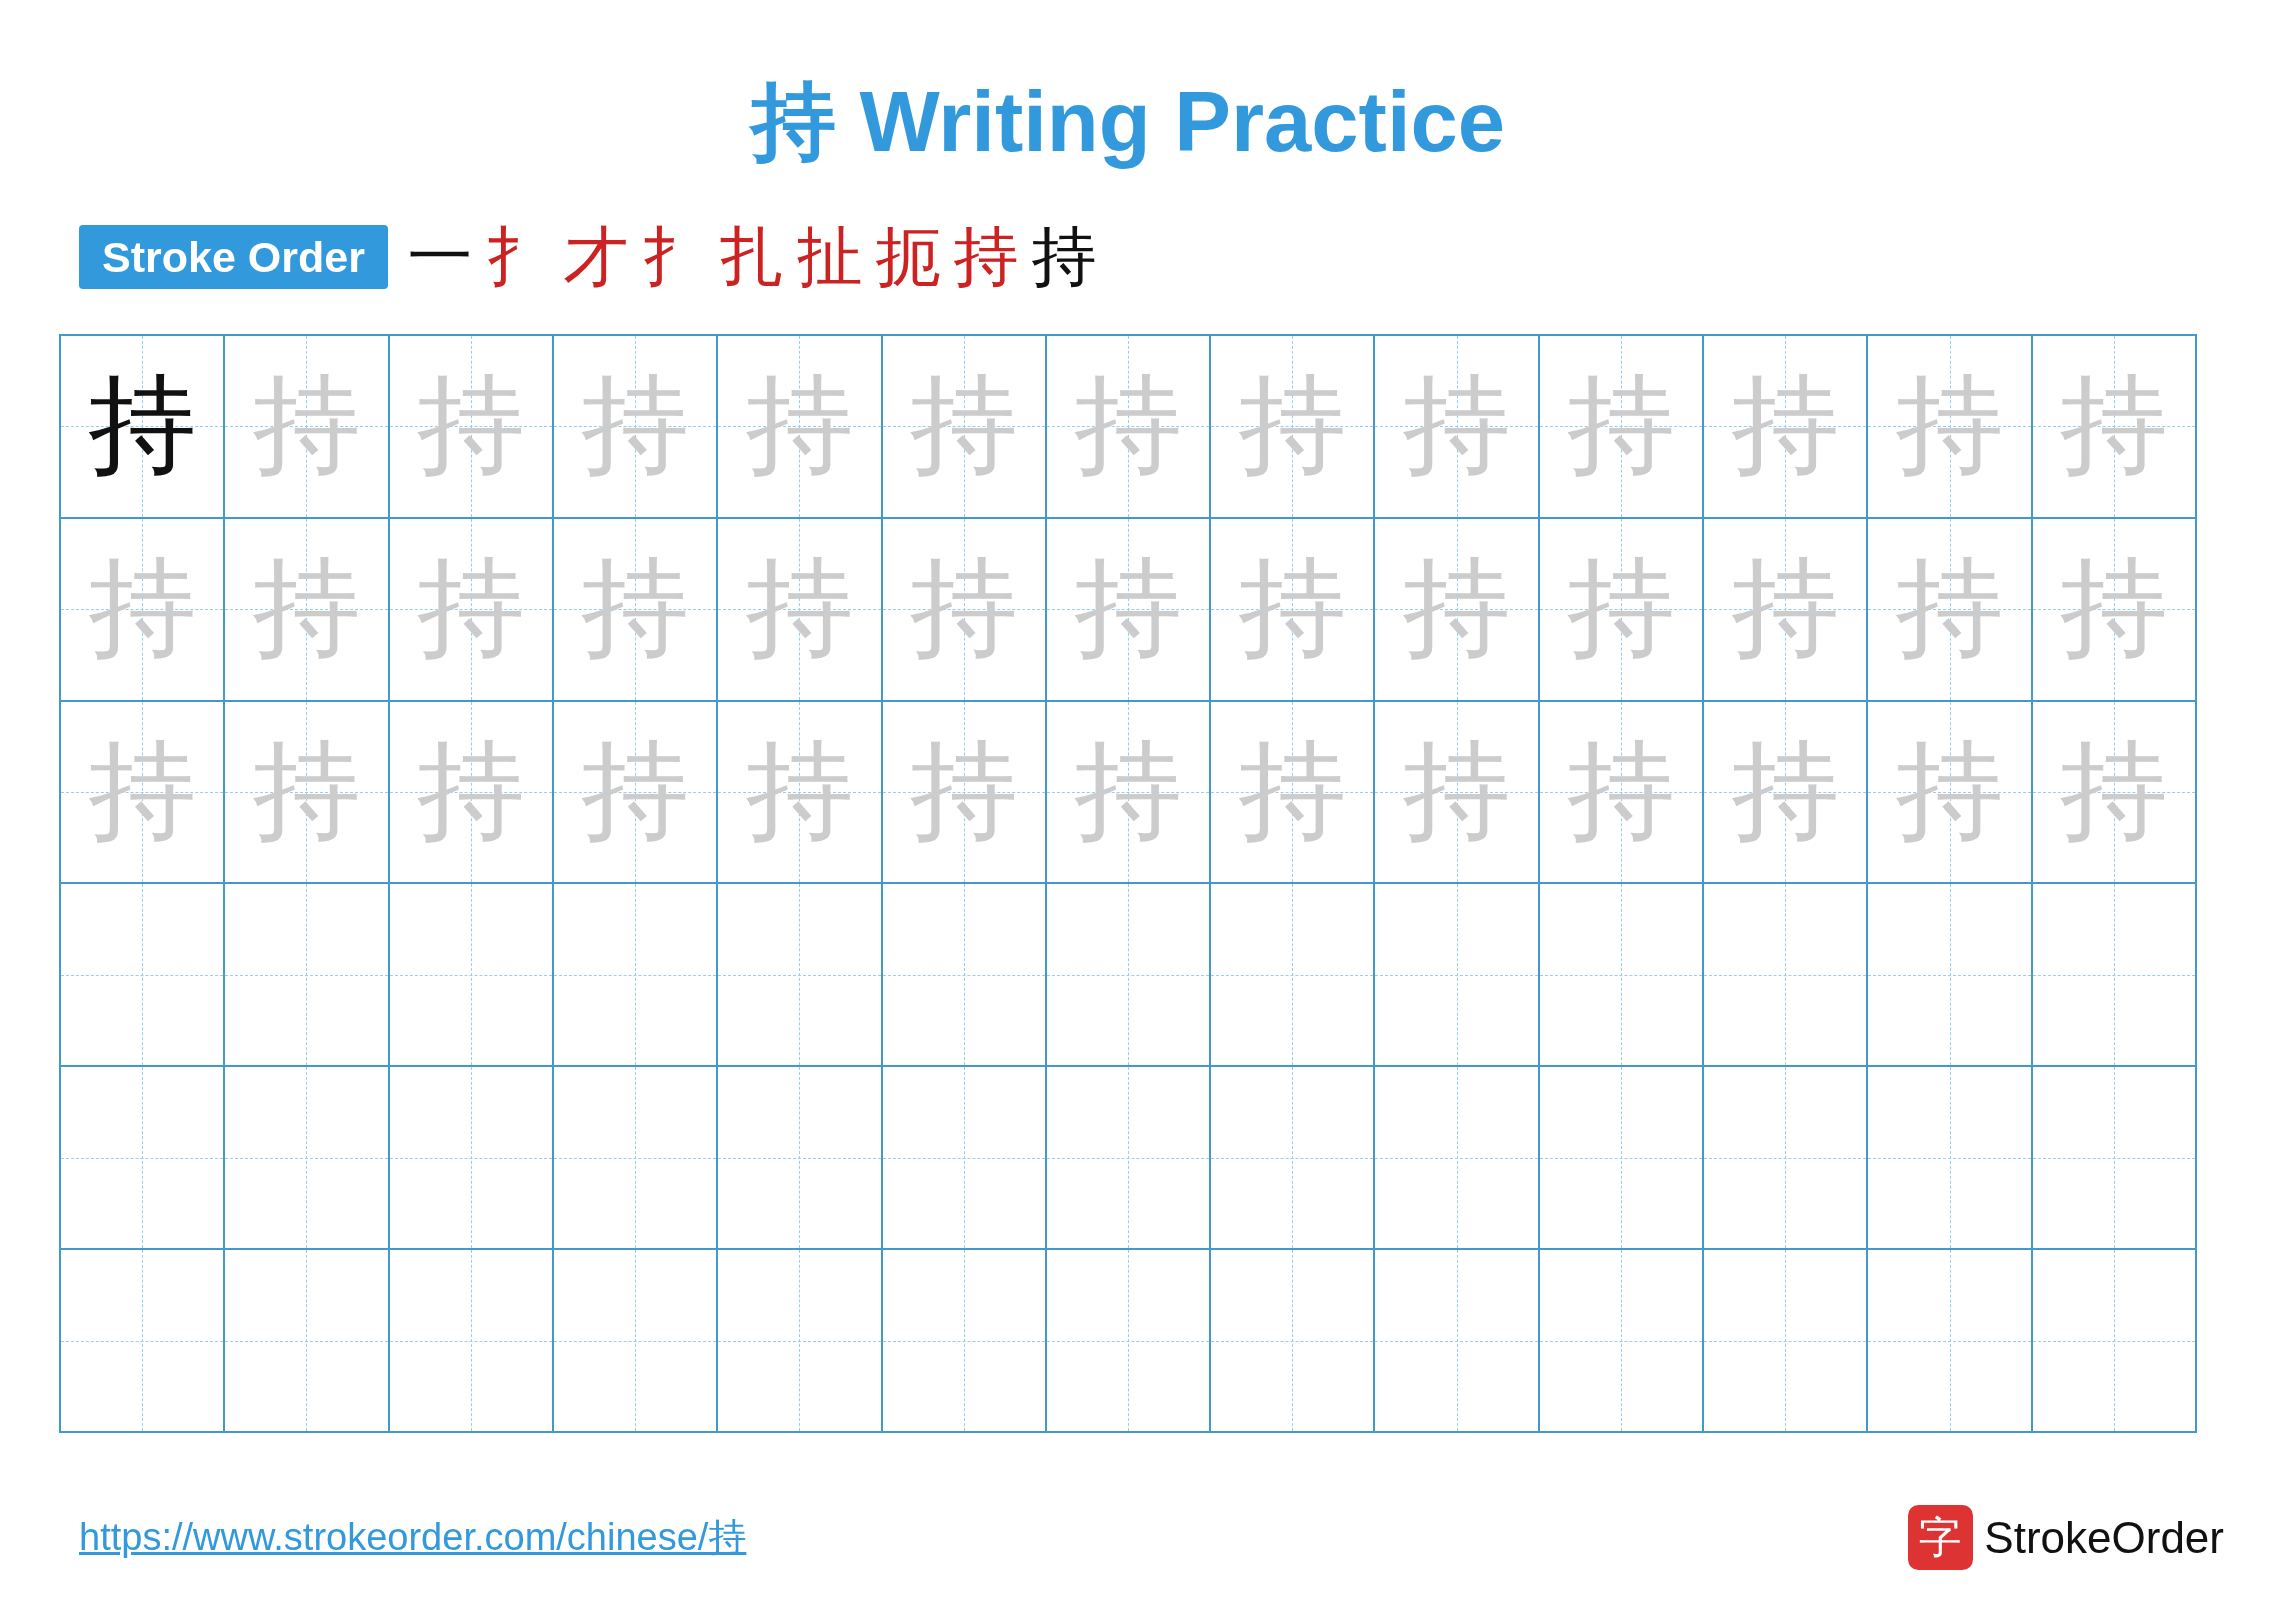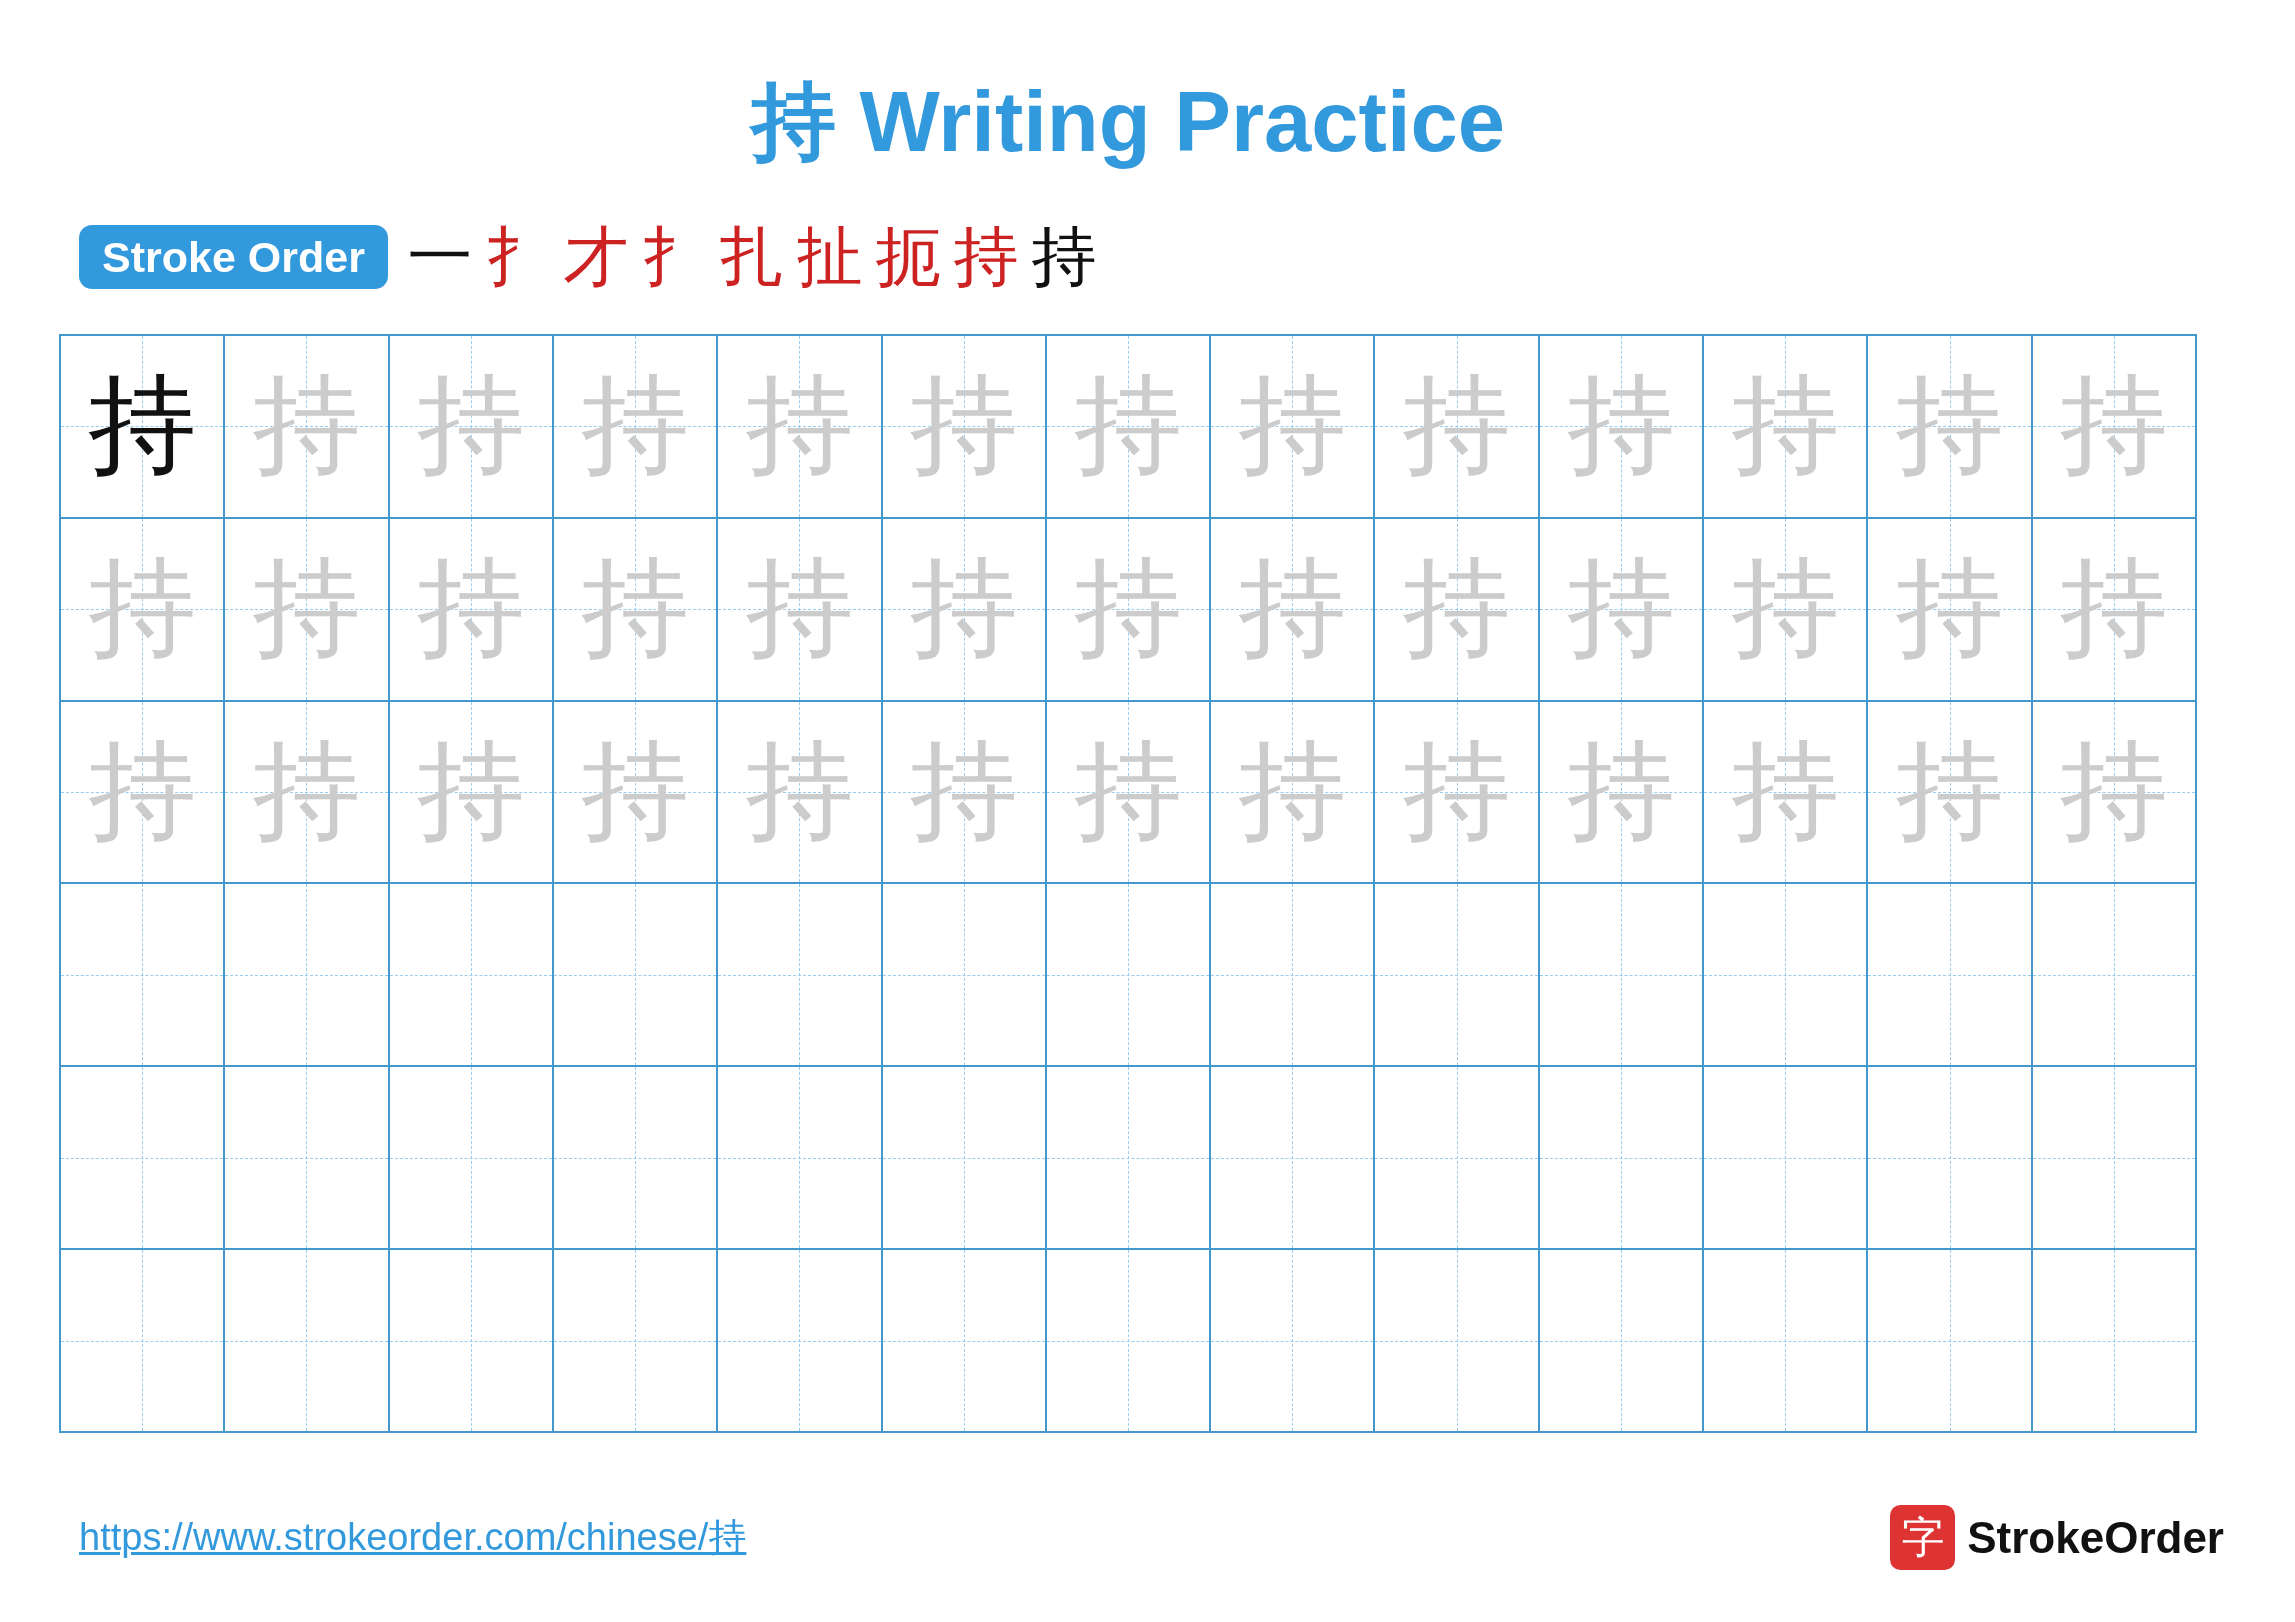--- a/index.html
+++ b/index.html
@@ -38,21 +38,21 @@
       margin-bottom: 33px;
       gap: 19.6px;
     }
 
     .stroke-order-badge {
       background: #3399dd;
       color: white;
       font-size: 43px;
       font-weight: bold;
       padding: 7.9px 23px;
-      border-radius: 13px;
+      border-radius: 4px;
       white-space: nowrap;
     }
 
     .stroke-chars {
       display: flex;
       align-items: center;
       gap: 13px;
     }
 
     .stroke-char {
@@ -148,21 +148,21 @@
       display: flex;
       align-items: center;
       justify-content: center;
       color: white;
       font-size: 43px;
       font-family: "SimSun", serif;
     }
 
     .footer-logo-text {
       font-size: 44px;
-      font-weight: bold;
+      font-weight: normal;
       color: #111111;
     }
   </style>
 </head>
 <body>
 
 <div class="page">
 
   <h1 class="title">持 Writing Practice</h1>
 

